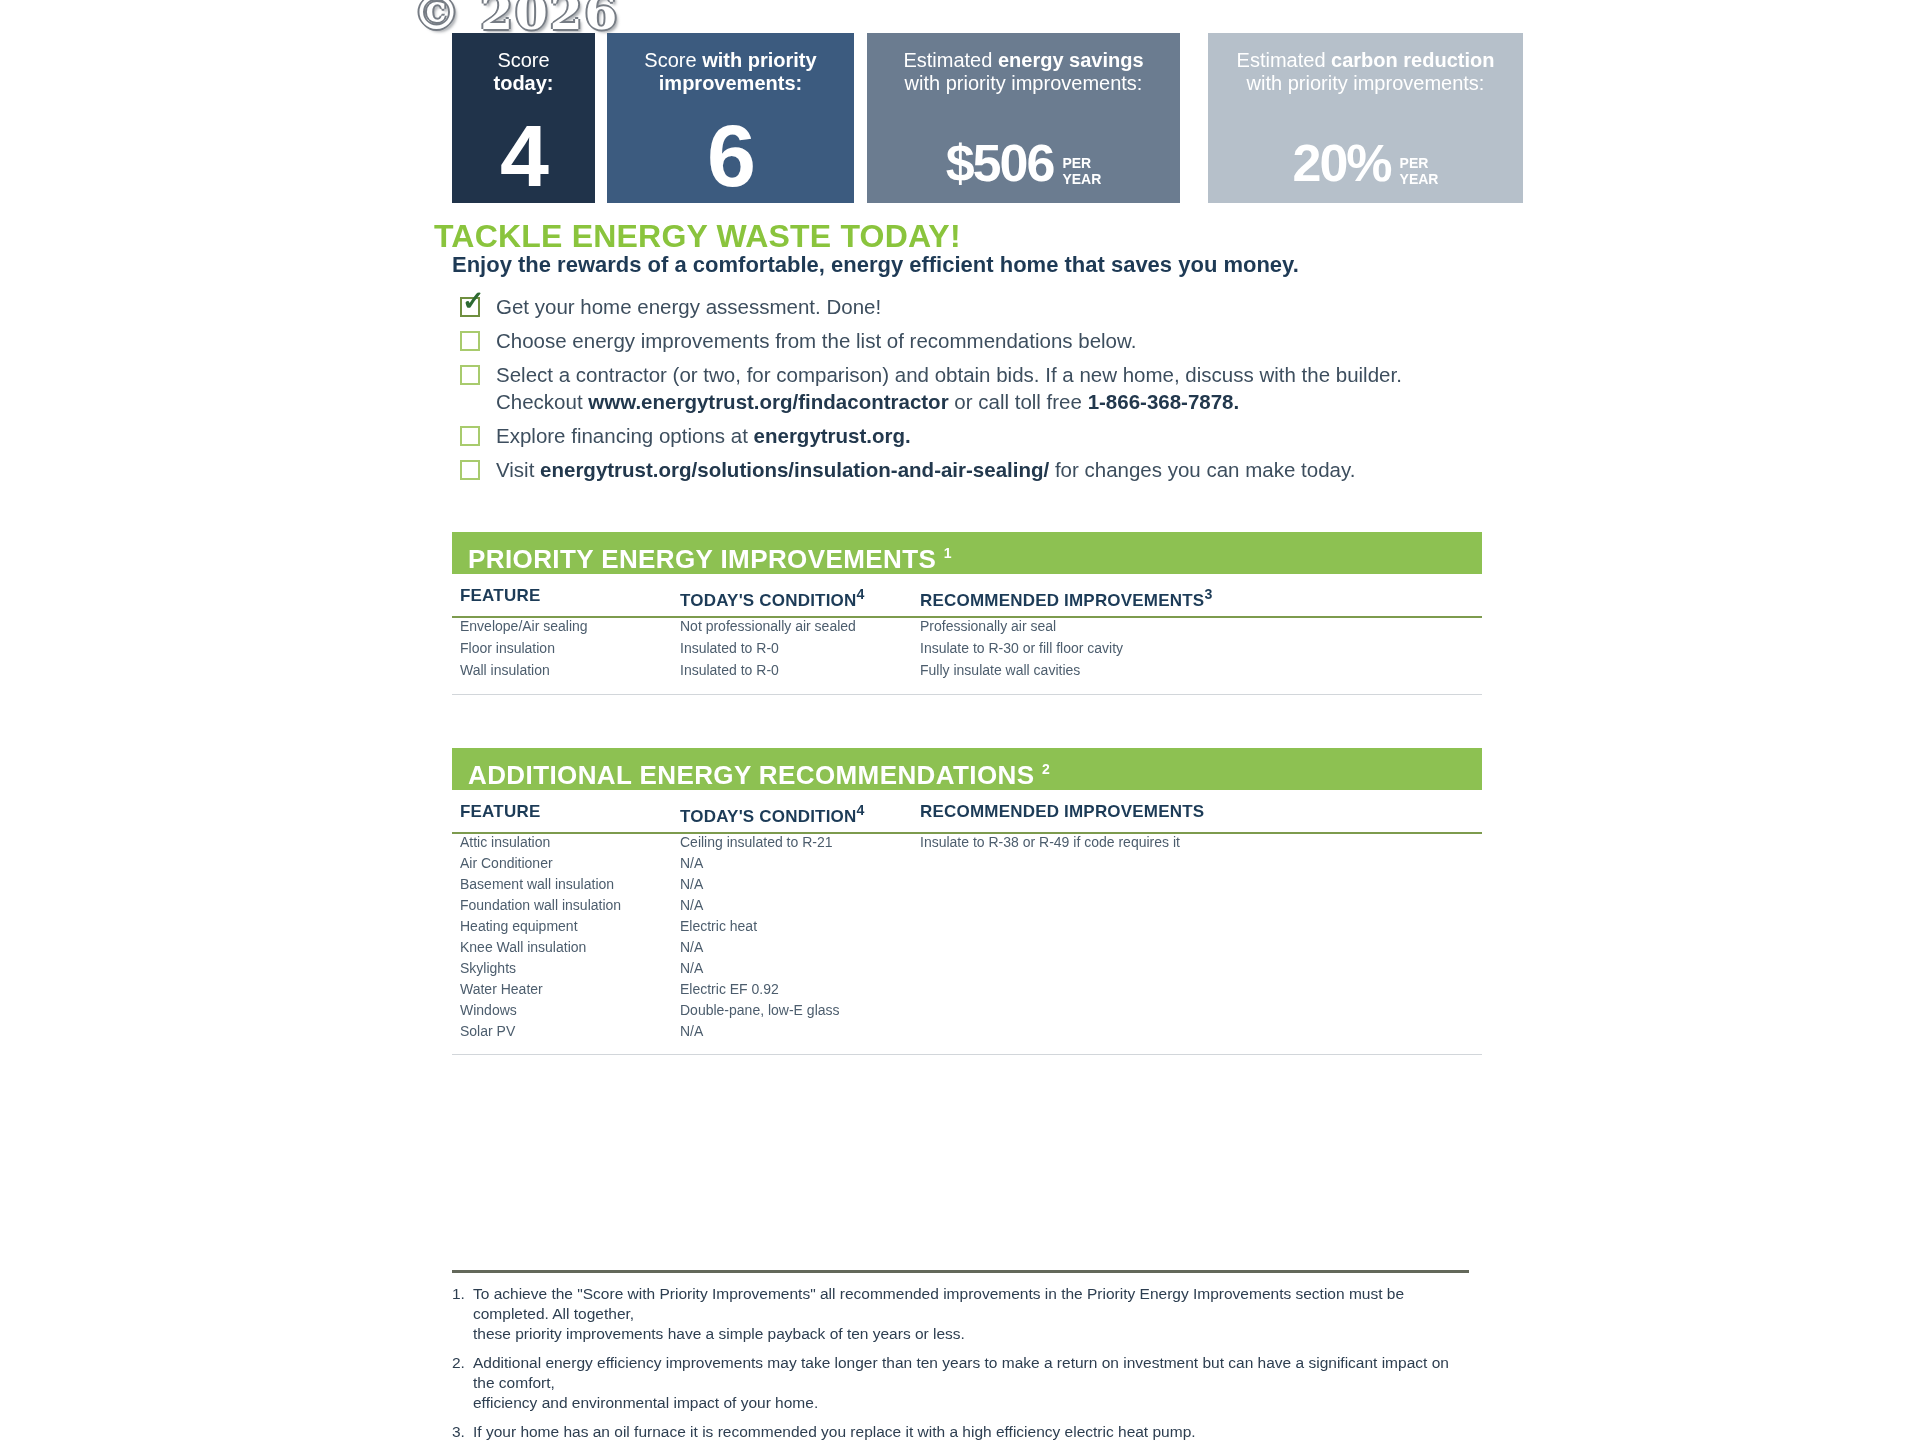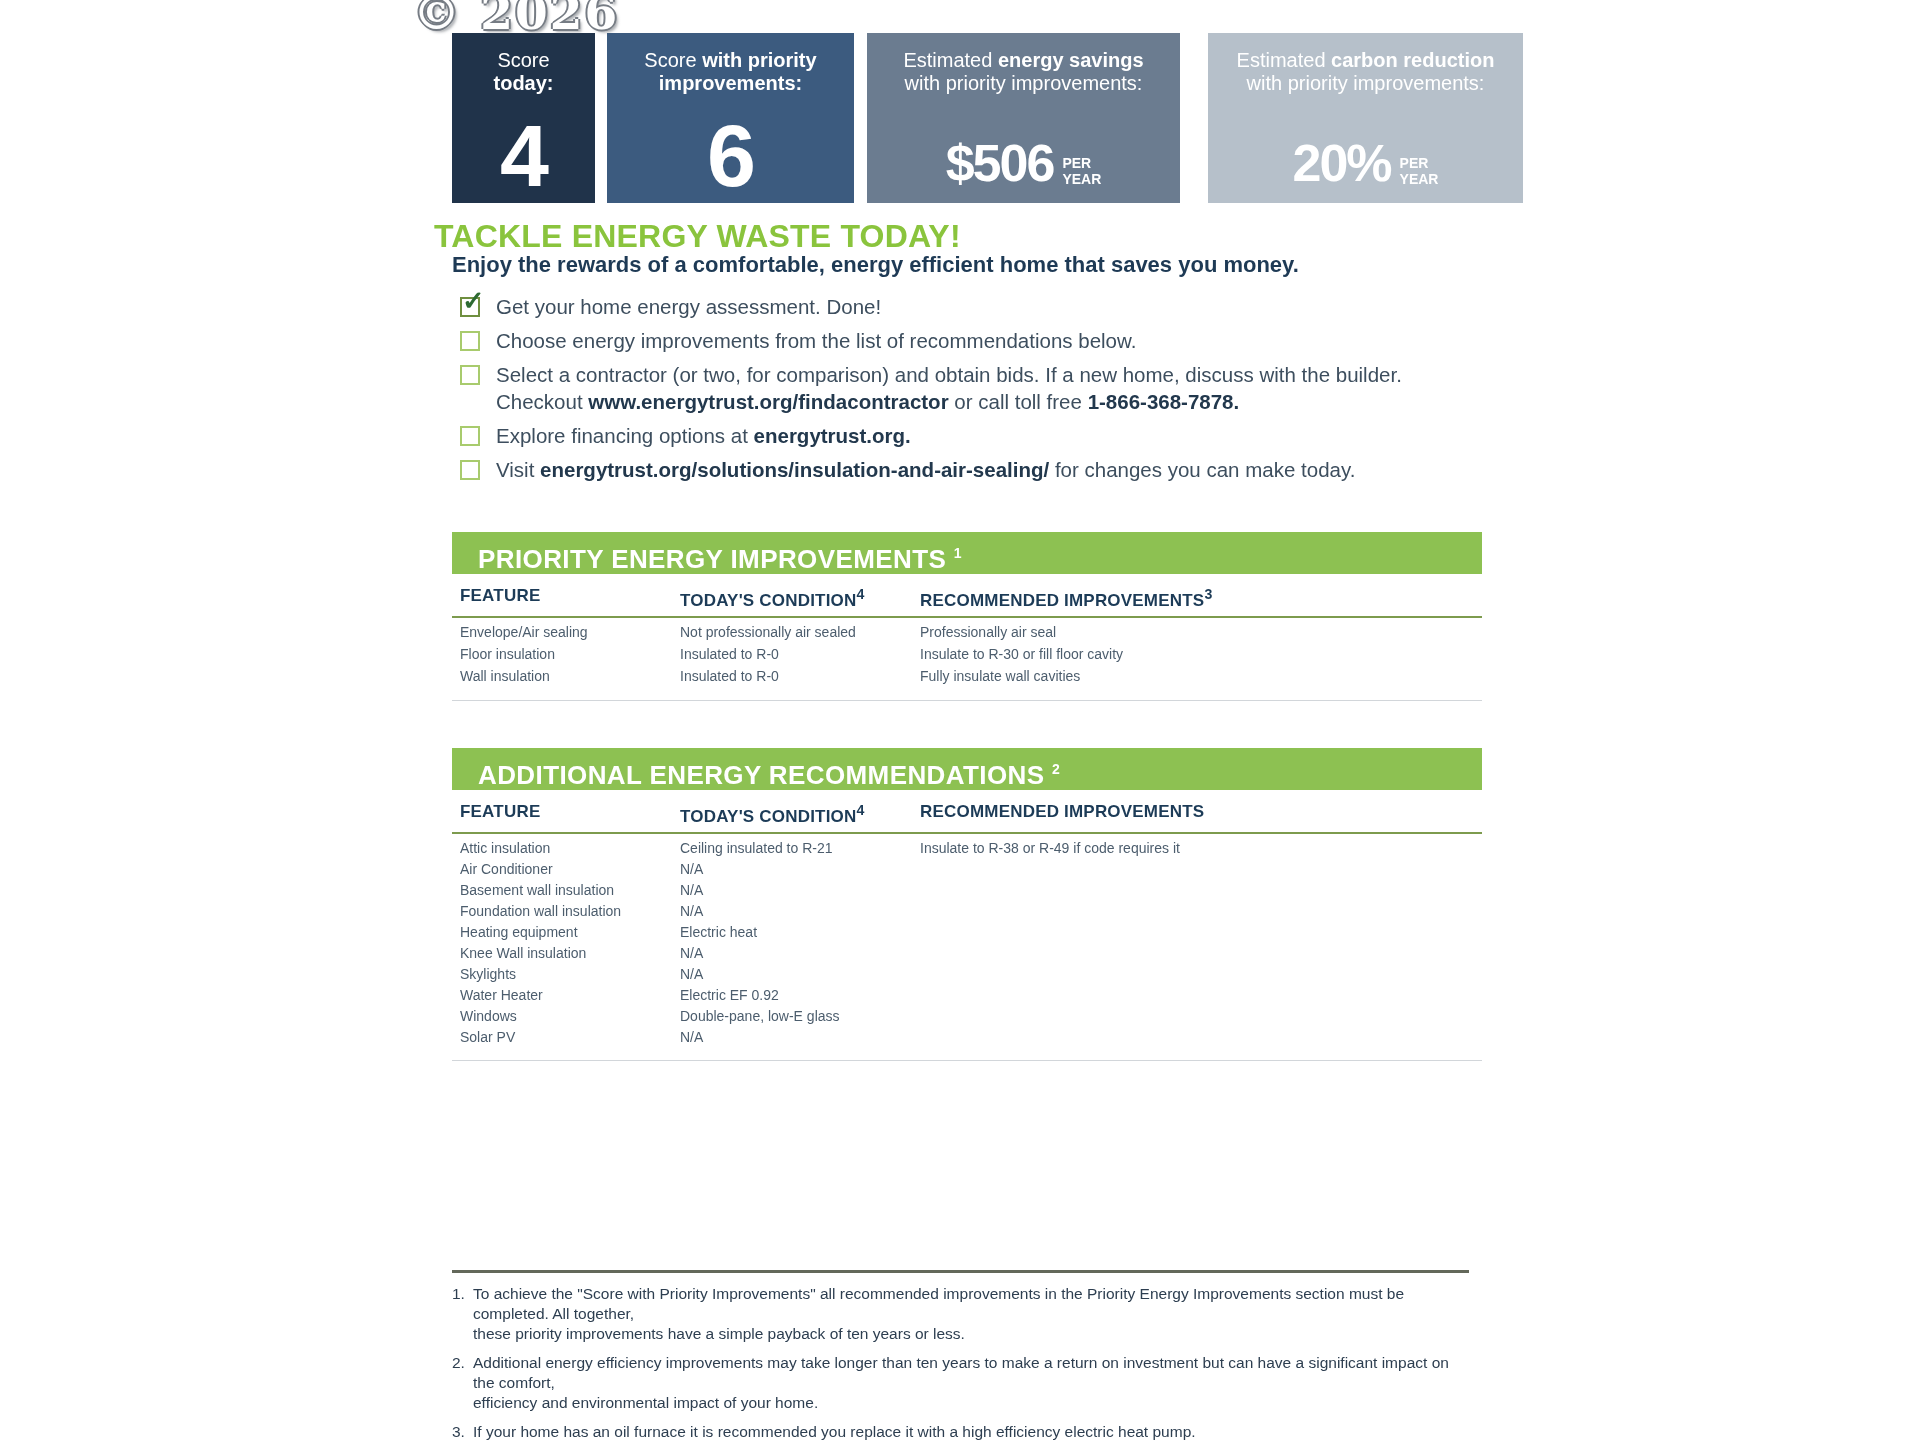--- a/index.html
+++ b/index.html
@@ -40,26 +40,26 @@
   .checklist{position:absolute;left:452px;top:293px;width:1040px;}
   .check-item{display:flex;margin-bottom:7px;font-size:20.5px;line-height:27px;color:#3d4e5e;}
   .cbox{width:16px;height:16px;border:2.5px solid #a8cb6d;background:#fff;flex:none;margin:4px 16px 0 8px;position:relative;}
   .cbox.checked{border-color:#6f8f3f;}
   .cbox .mark{position:absolute;left:0;top:-11px;font-size:27px;font-weight:bold;color:#2d6a33;line-height:1;}
 
   
   .section{position:absolute;left:452px;width:1030px;}
   .sec-priority{top:532px;}
   .sec-additional{top:748px;}
-  .banner{height:42px;background:#8dc152;color:#fff;font-weight:bold;font-size:26px;line-height:42px;padding-left:26px;box-sizing:border-box;letter-spacing:.4px;}
+  .banner{height:42px;background:#8dc152;color:#fff;font-weight:bold;font-size:26px;line-height:42px;padding-left:16px;box-sizing:border-box;letter-spacing:.4px;}
   .banner sup{font-size:14px;}
   .tbl{margin-top:12px;}
   .hdr-row{position:relative;height:24px;font-weight:bold;font-size:17px;color:#1c3b57;letter-spacing:.2px;}
   .rule{height:2px;background:#7d9b4e;margin-top:6px;}
-  .rows{margin-top:6px;}
+  .rows{margin-top:0;}
   .t-row{position:relative;height:22px;font-size:14px;color:#4c5d6d;}
   .sec-additional .t-row{height:21px;}
   .c1{position:absolute;left:8px;top:0;}
   .c2{position:absolute;left:228px;top:0;}
   .c3{position:absolute;left:468px;top:0;}
   .tbl-endline{height:1px;background:#d2d6da;margin-top:10px;}
 
   
   .fn-sep{position:absolute;left:452px;top:1270px;width:1017px;height:3px;background:#63685a;}
   .footnotes{position:absolute;left:452px;top:1284px;width:1020px;}

